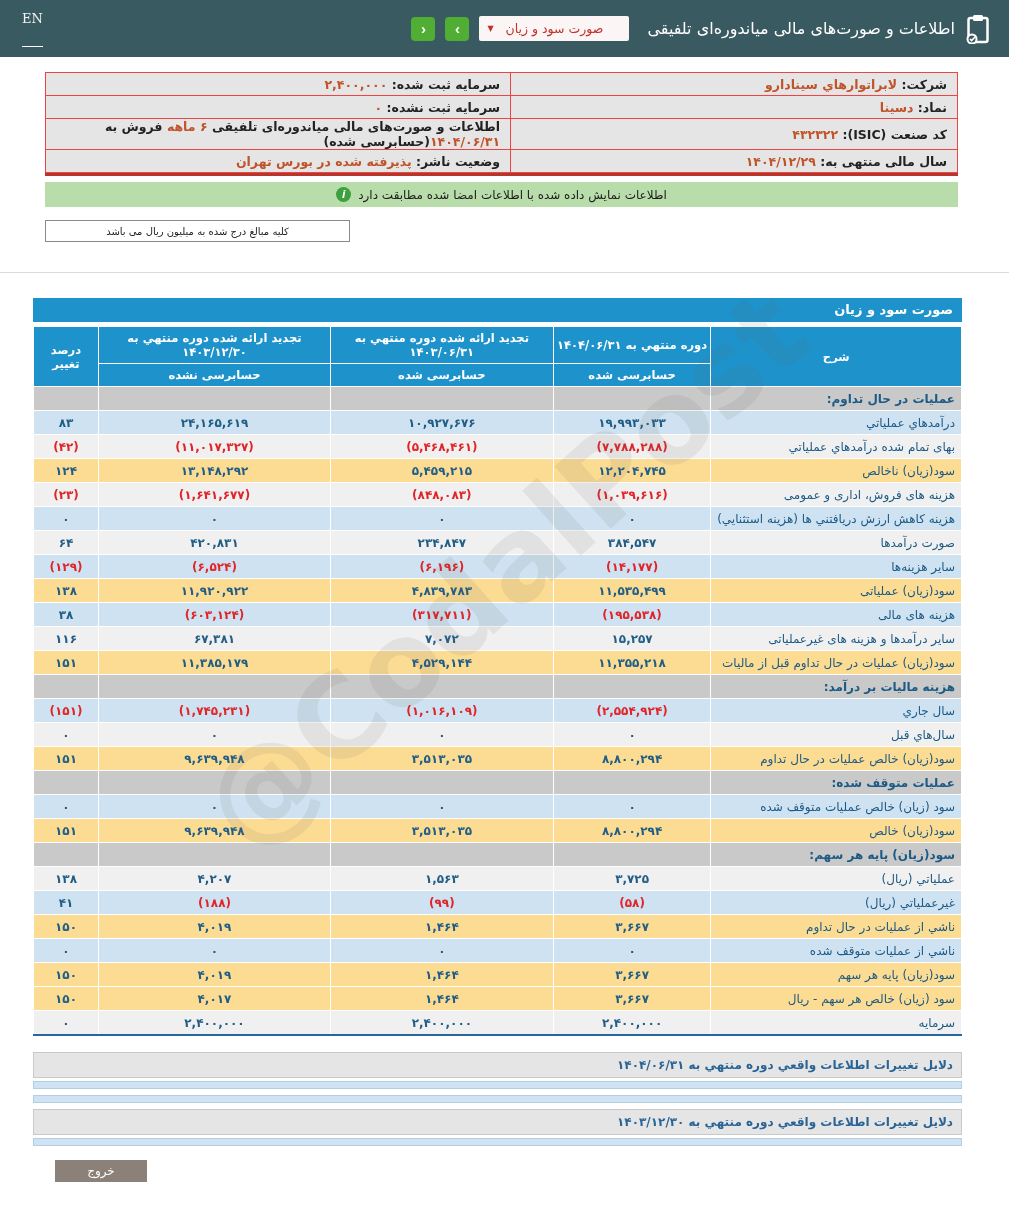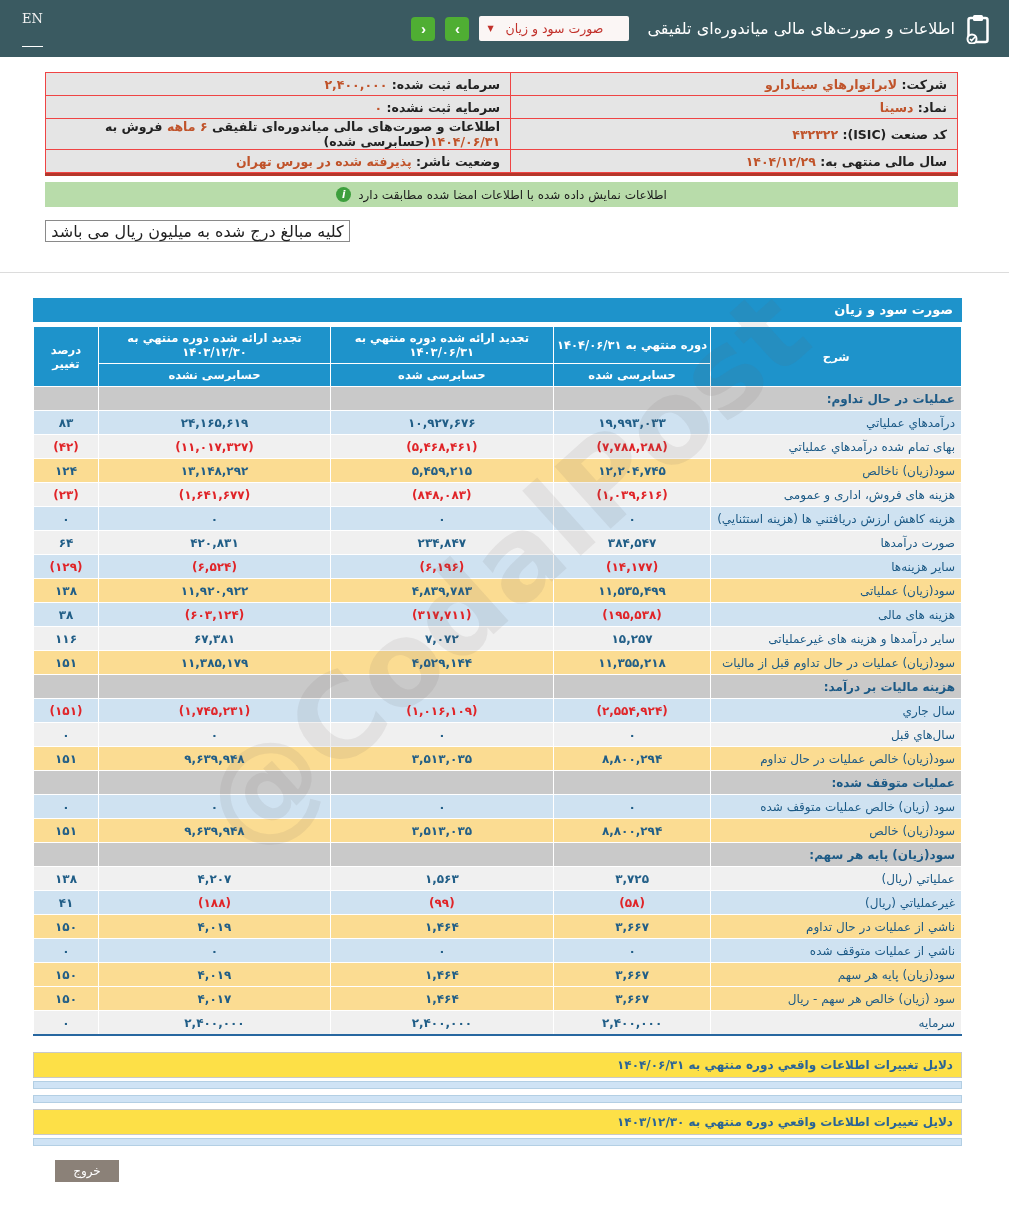--- a/index.html
+++ b/index.html
@@ -28,21 +28,21 @@
   .info-table td.right-col{width:49%}
   .info-label{color:#222;font-weight:bold}
   .info-value{color:#c0532a;font-weight:bold}
   
   .banner{margin:6px 51px 0 45px;background:#b8dcaa;height:25px;display:flex;
     align-items:center;justify-content:center;gap:7px;font-size:12px;color:#1d1d1d}
   .info-icon{width:15px;height:15px;border-radius:50%;background:#3d9f3d;color:#fff;
     font-size:10px;font-weight:bold;display:flex;align-items:center;justify-content:center;
     font-style:italic;flex:0 0 auto}
   .note{margin:13px auto 0 45px;width:303px;height:20px;border:1px solid #8a8a8a;
-    font-size:16px;display:flex;align-items:center;justify-content:center;color:#222;background:#fff}
+    font-size:10px;display:flex;align-items:center;justify-content:center;color:#222;background:#fff}
   .divider{border-top:1px solid #dcdcdc;margin-top:30px}
   
   .table-wrap{margin:25px 47px 0 33px}
   .table-title{background:#1e93cb;color:#fff;font-weight:bold;font-size:13px;height:24px;
     line-height:24px;padding-right:9px;margin-bottom:4px}
   table.income{width:100%;border-collapse:collapse;table-layout:fixed;font-size:12px;
     border-bottom:2px solid #2767a0}
   table.income th{background:#1e93cb;color:#fff;font-weight:bold;font-size:11.5px;
     border:1px solid #fff;padding:4px 2px;text-align:center}
   table.income td{border:1px solid #fff;height:23px;padding:0 6px;text-align:center;
@@ -50,25 +50,25 @@
   table.income td.lbl{text-align:right;color:#1c5a86}
   .row-blue td{background:#cfe2f1}
   .row-gray td{background:#f0f0f0}
   .row-yellow td{background:#fbdc92}
   .section-row td{background:#c9c9c9}
   .section-row td.lbl{color:#17446e;font-weight:bold}
   td.num{color:#215e87;font-weight:bold}
   td.neg{color:#e02428;font-weight:bold}
   
   .reasons{margin:16px 47px 0 33px}
-  .reason-bar{background:#fde047;border:1px solid #c9c9c9;height:24px;line-height:24px;
+  .reason-bar{background:#e5e5e5;border:1px solid #c9c9c9;height:24px;line-height:24px;
     padding:0 8px;color:#2a6496;font-weight:bold;font-size:12px;cursor:pointer}
   .reason-strip{height:6px;background:#cfe3f5;border:1px solid #b3cfe4;margin:3px 0 6px 0}
   .exit-btn{display:block;margin:14px auto 0 55px;background:#8b8178;color:#fff;border:none;
-    width:64px;height:22px;font-size:12px;font-family:inherit;cursor:pointer}
+    width:92px;height:22px;font-size:12px;font-family:inherit;cursor:pointer}
   
   .watermark{position:absolute;top:200px;left:55px;width:900px;height:740px;display:flex;
     align-items:center;justify-content:center;transform:rotate(-42deg);transform-origin:50% 50%;
     font-size:115px;font-weight:bold;color:rgba(110,100,95,0.10);pointer-events:none;
     direction:ltr;z-index:5;white-space:nowrap}
 </style>
 </head>
 <body>
 
 <div class="topbar">

